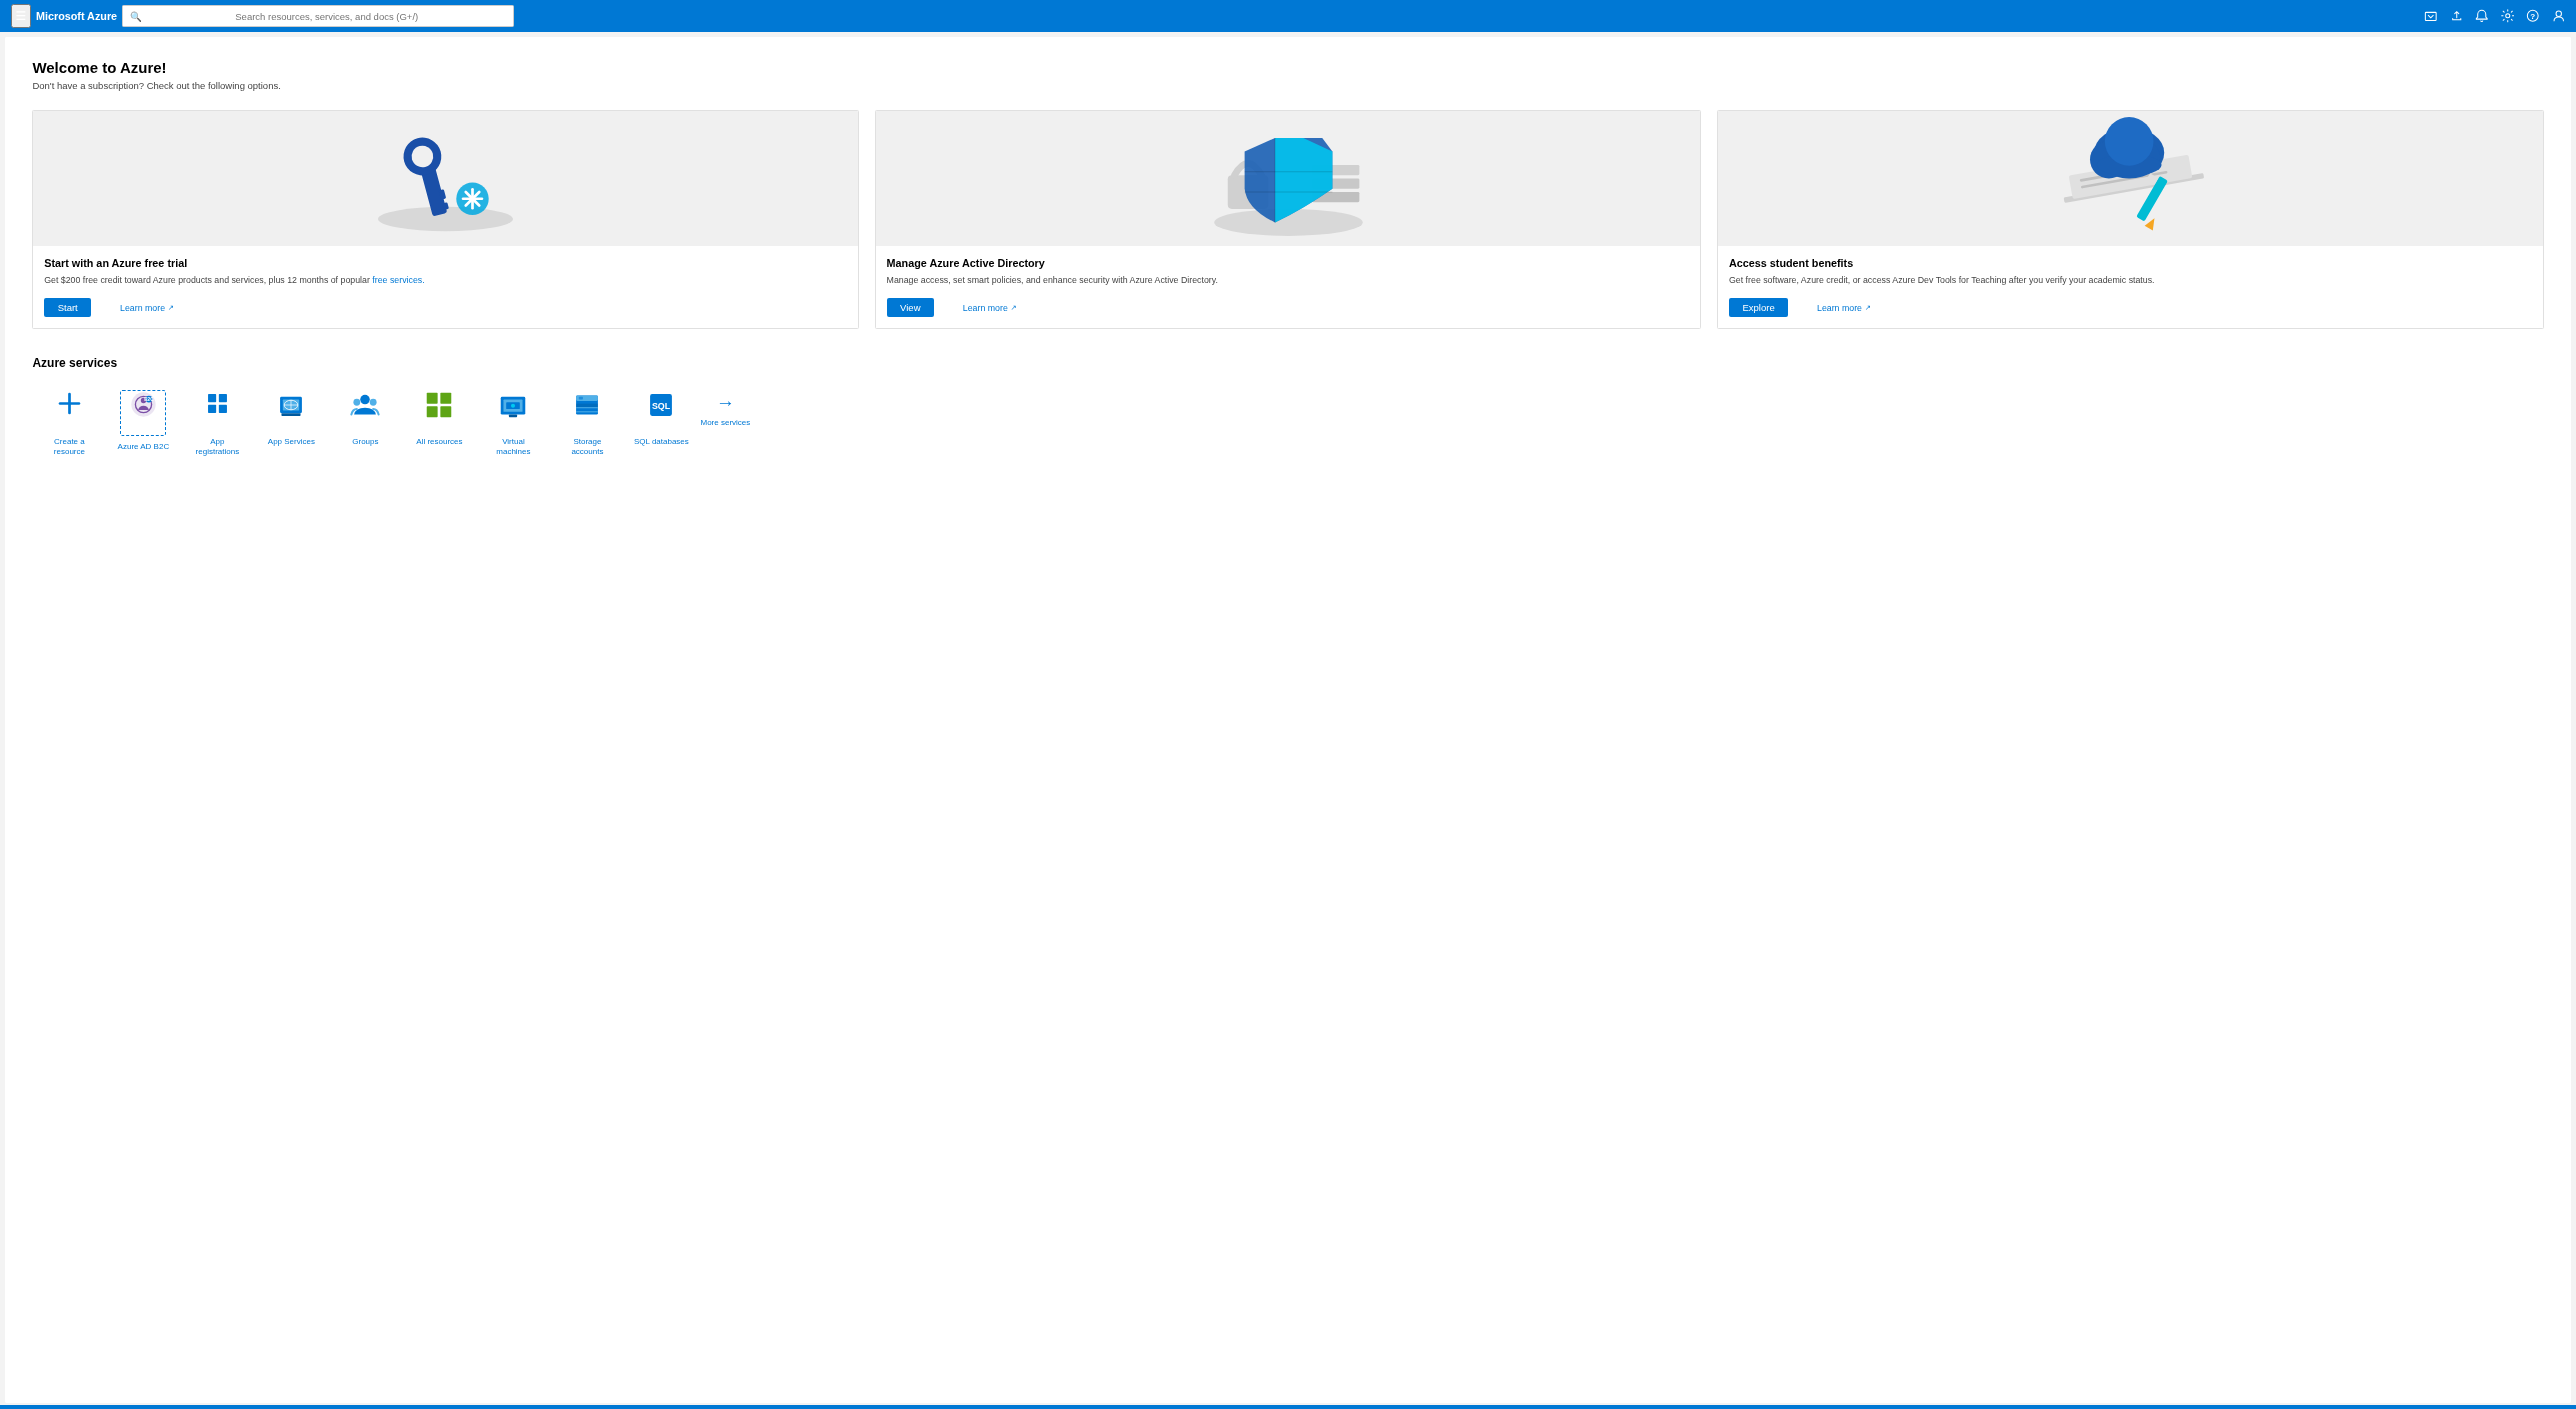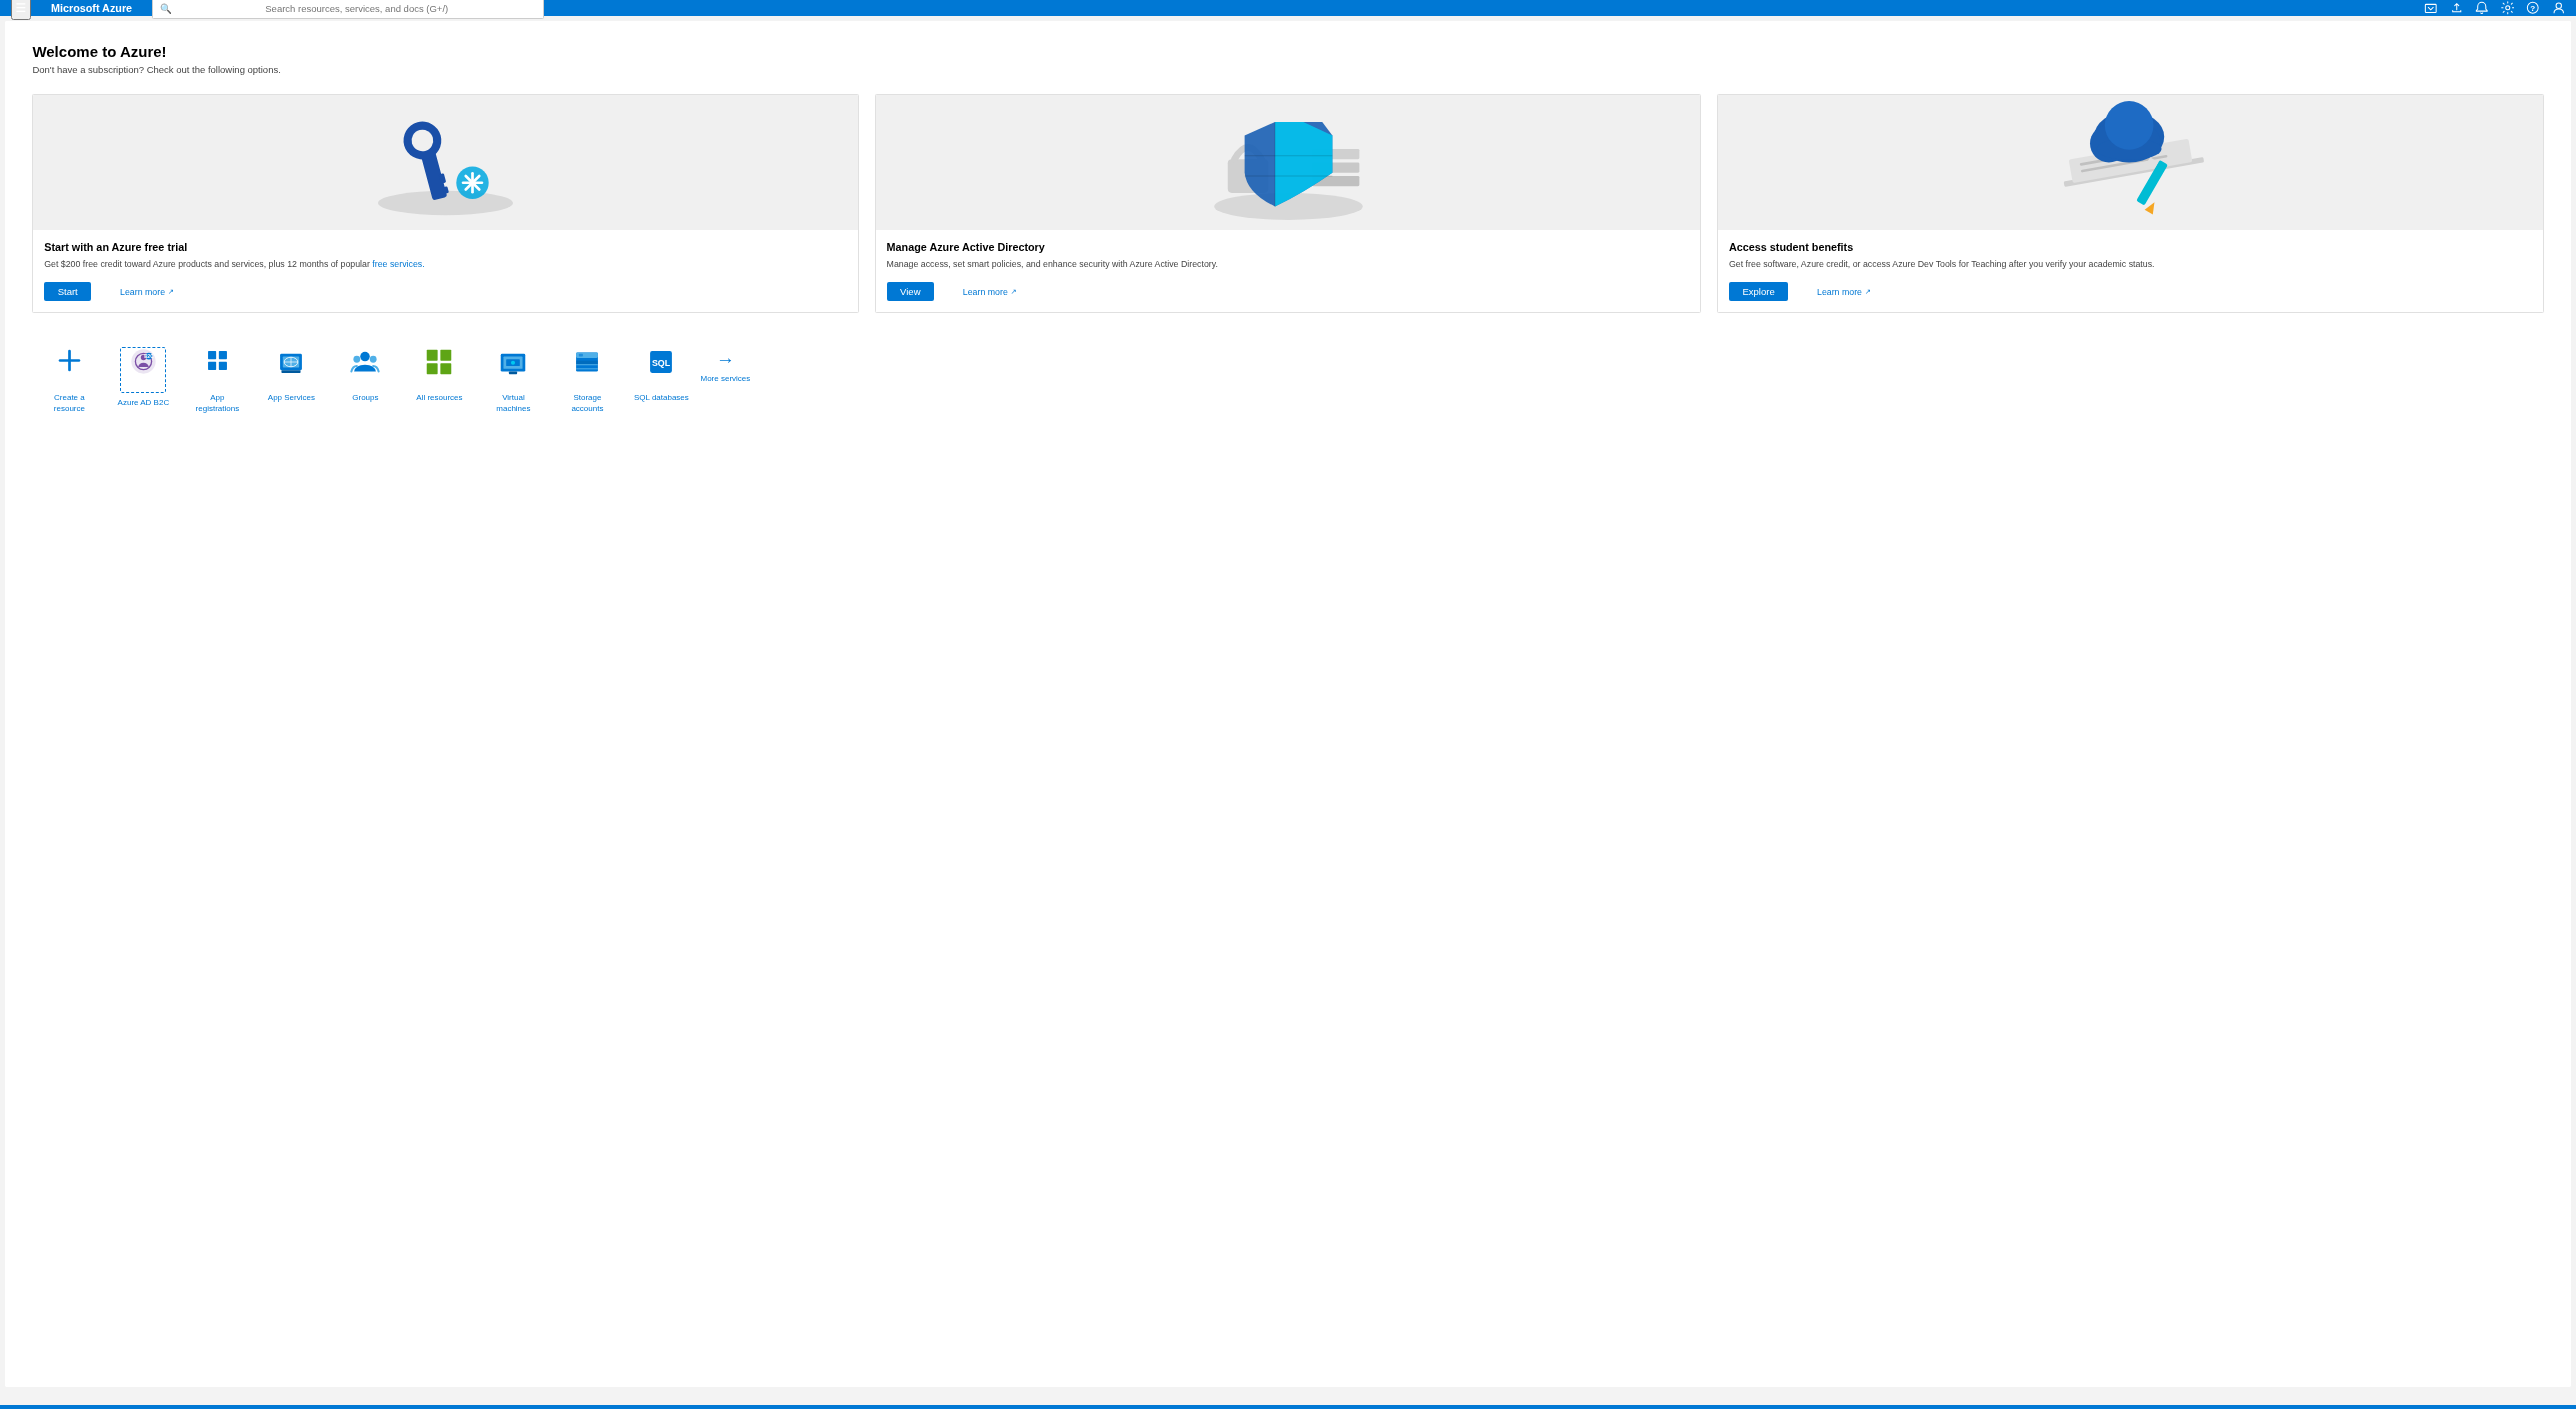--- a/index.html
+++ b/index.html
@@ -1,25 +1,25 @@
 <!DOCTYPE html>
 <html style="font-size:10.8px"><head>
   <meta charset="utf-8">
   <style>
     * { box-sizing: border-box; margin: 0; padding: 0; }
     body { font-family: 'Segoe UI', Arial, sans-serif; background: #f3f3f3; font-size: 9.5px; color: #333; }
 
     
     .topnav {
       background: #0078d4;
-      height: 16px;
+      height: 32px;
       display: flex;
       align-items: center;
       padding: 0 10.8px;
-      gap: 20px;
+      gap: 5px;
     }
     .topnav-hamburger {
       color: #fff;
       font-size: 12px;
       cursor: pointer;
       padding: 2.7px;
     }
     .topnav-logo {
       color: #fff;
       font-size: 10.8px;
@@ -390,20 +390,21 @@
             <span>Learn more</span>
             <span class="external-icon">↗</span>
           </button>
         </div>
       </div>
     </div>
 
   </div>
 
   <div>
+    <h2 class="services-title">Azure services</h2>
     <div class="services-row">
 
       <div class="service-item">
         <div class="service-icon-wrap">
           <svg width="27" height="27" viewBox="0 0 40 40">
             <line x1="20" y1="6" x2="20" y2="34" stroke="#0078d4" stroke-width="4" stroke-linecap="round"></line>
             <line x1="6" y1="20" x2="34" y2="20" stroke="#0078d4" stroke-width="4" stroke-linecap="round"></line>
           </svg>
         </div>
         <span class="service-label">Create a<br>resource</span>

